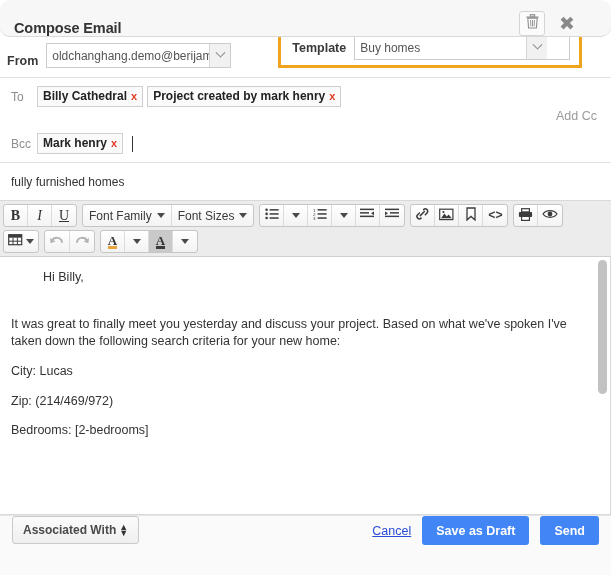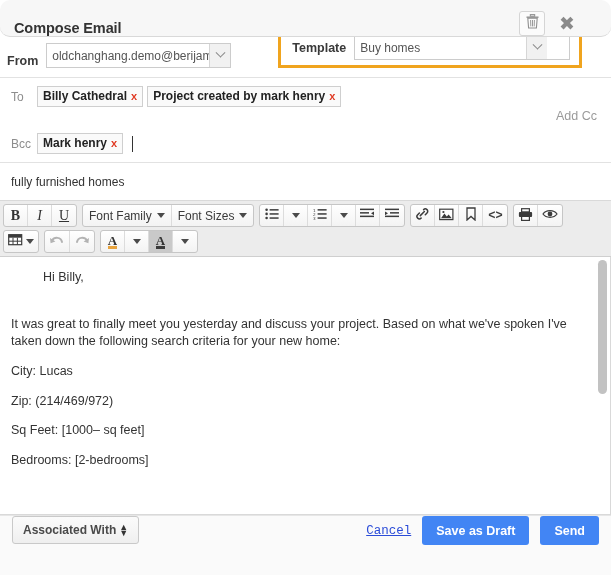--- a/index.html
+++ b/index.html
@@ -340,21 +340,20 @@
     margin-left: auto;
     display: flex;
     align-items: center;
     gap: 11px;
   }
   .cancel-link {
     font-size: 12.5px;
     color: #2b4cd8;
     text-decoration: underline;
     cursor: pointer;
-    font-family: Liberation Mono, monospace;
   }
   .btn-primary {
     background: #4285f4;
     color: #ffffff;
     border: none;
     border-radius: 3px;
     height: 29px;
     padding: 0 14px;
     font-size: 12.5px;
     font-weight: bold;
@@ -615,21 +614,20 @@
       </div>
     </div>
   </div>
 
   <div class="body-area">
     <div class="body-content">
       <p class="gap">Hi Billy,</p>
       <p>It was great to finally meet you yesterday and discuss your project.  Based on what we've spoken I've taken down the following search criteria for your new home:</p>
       <p>City: Lucas</p>
       <p>Zip: (214/469/972)</p>
-      <p>Sq Feet: [1000– sq feet]</p>
       <p>Bedrooms: [2-bedrooms]</p>
     </div>
     <div class="scrollbar-track">
       <div class="scrollbar-thumb"></div>
     </div>
     <div class="body-edge"></div>
   </div>
 
   <div class="footer">
     <div class="assoc-btn">

